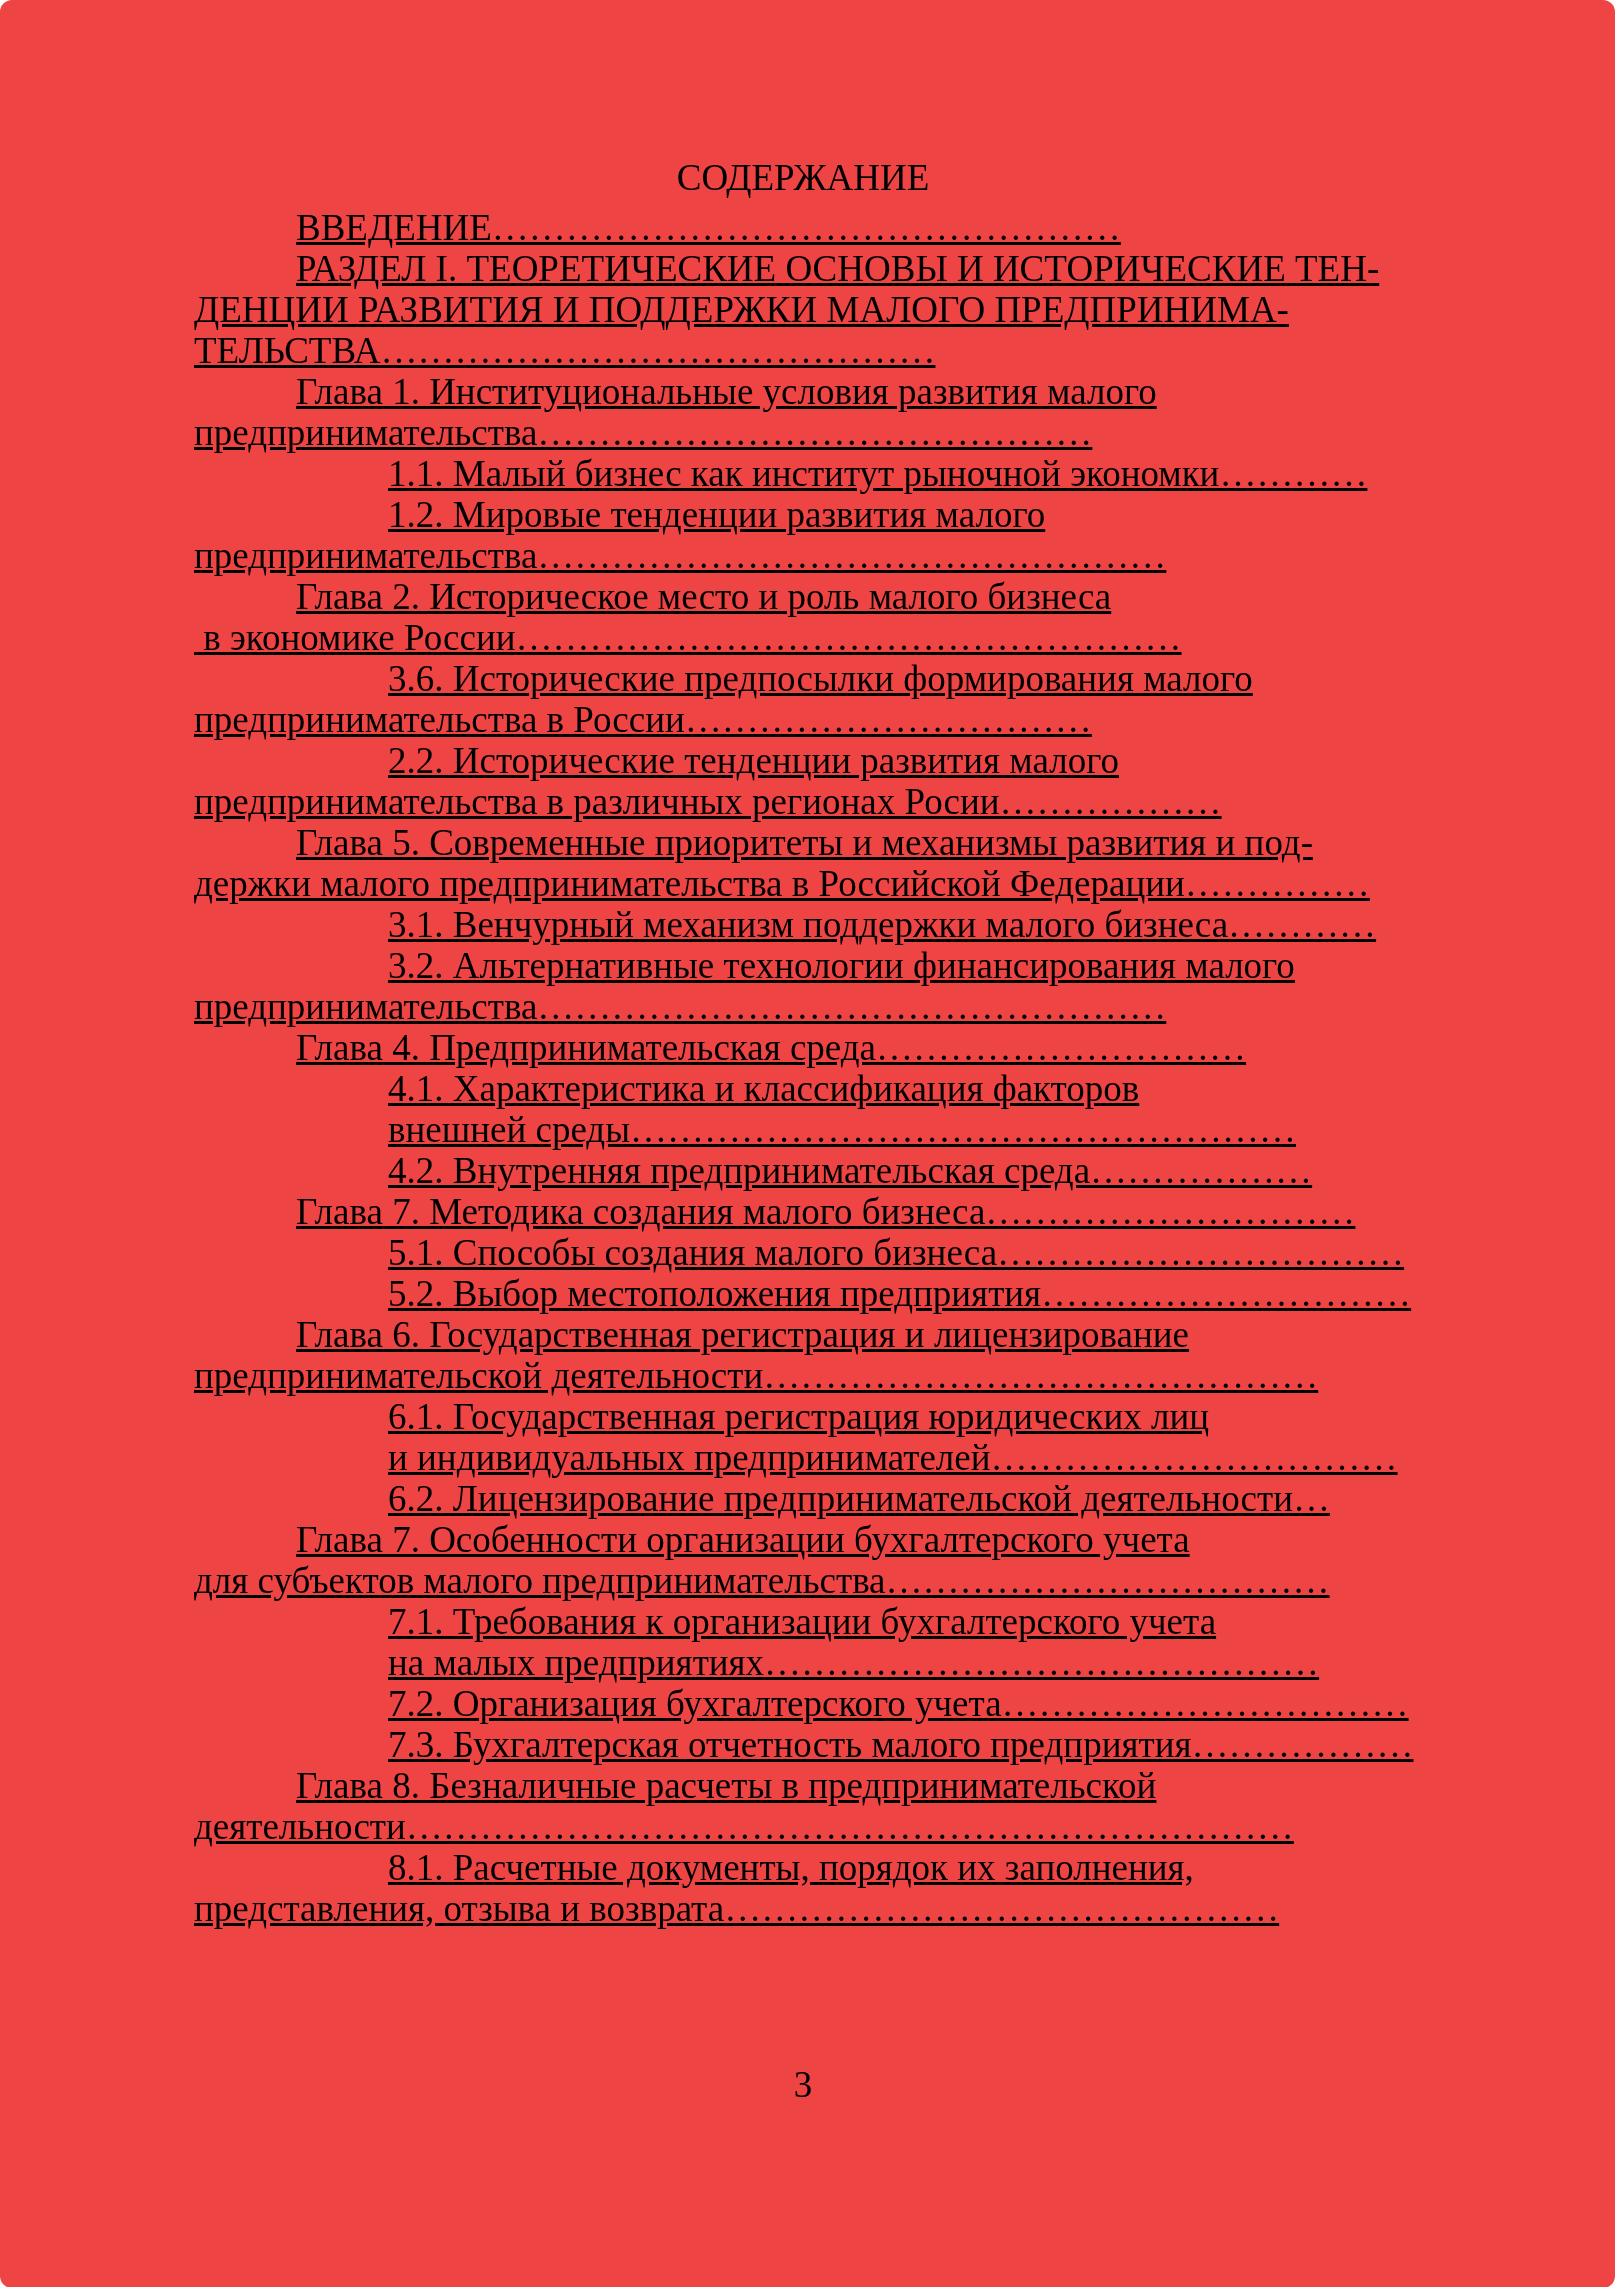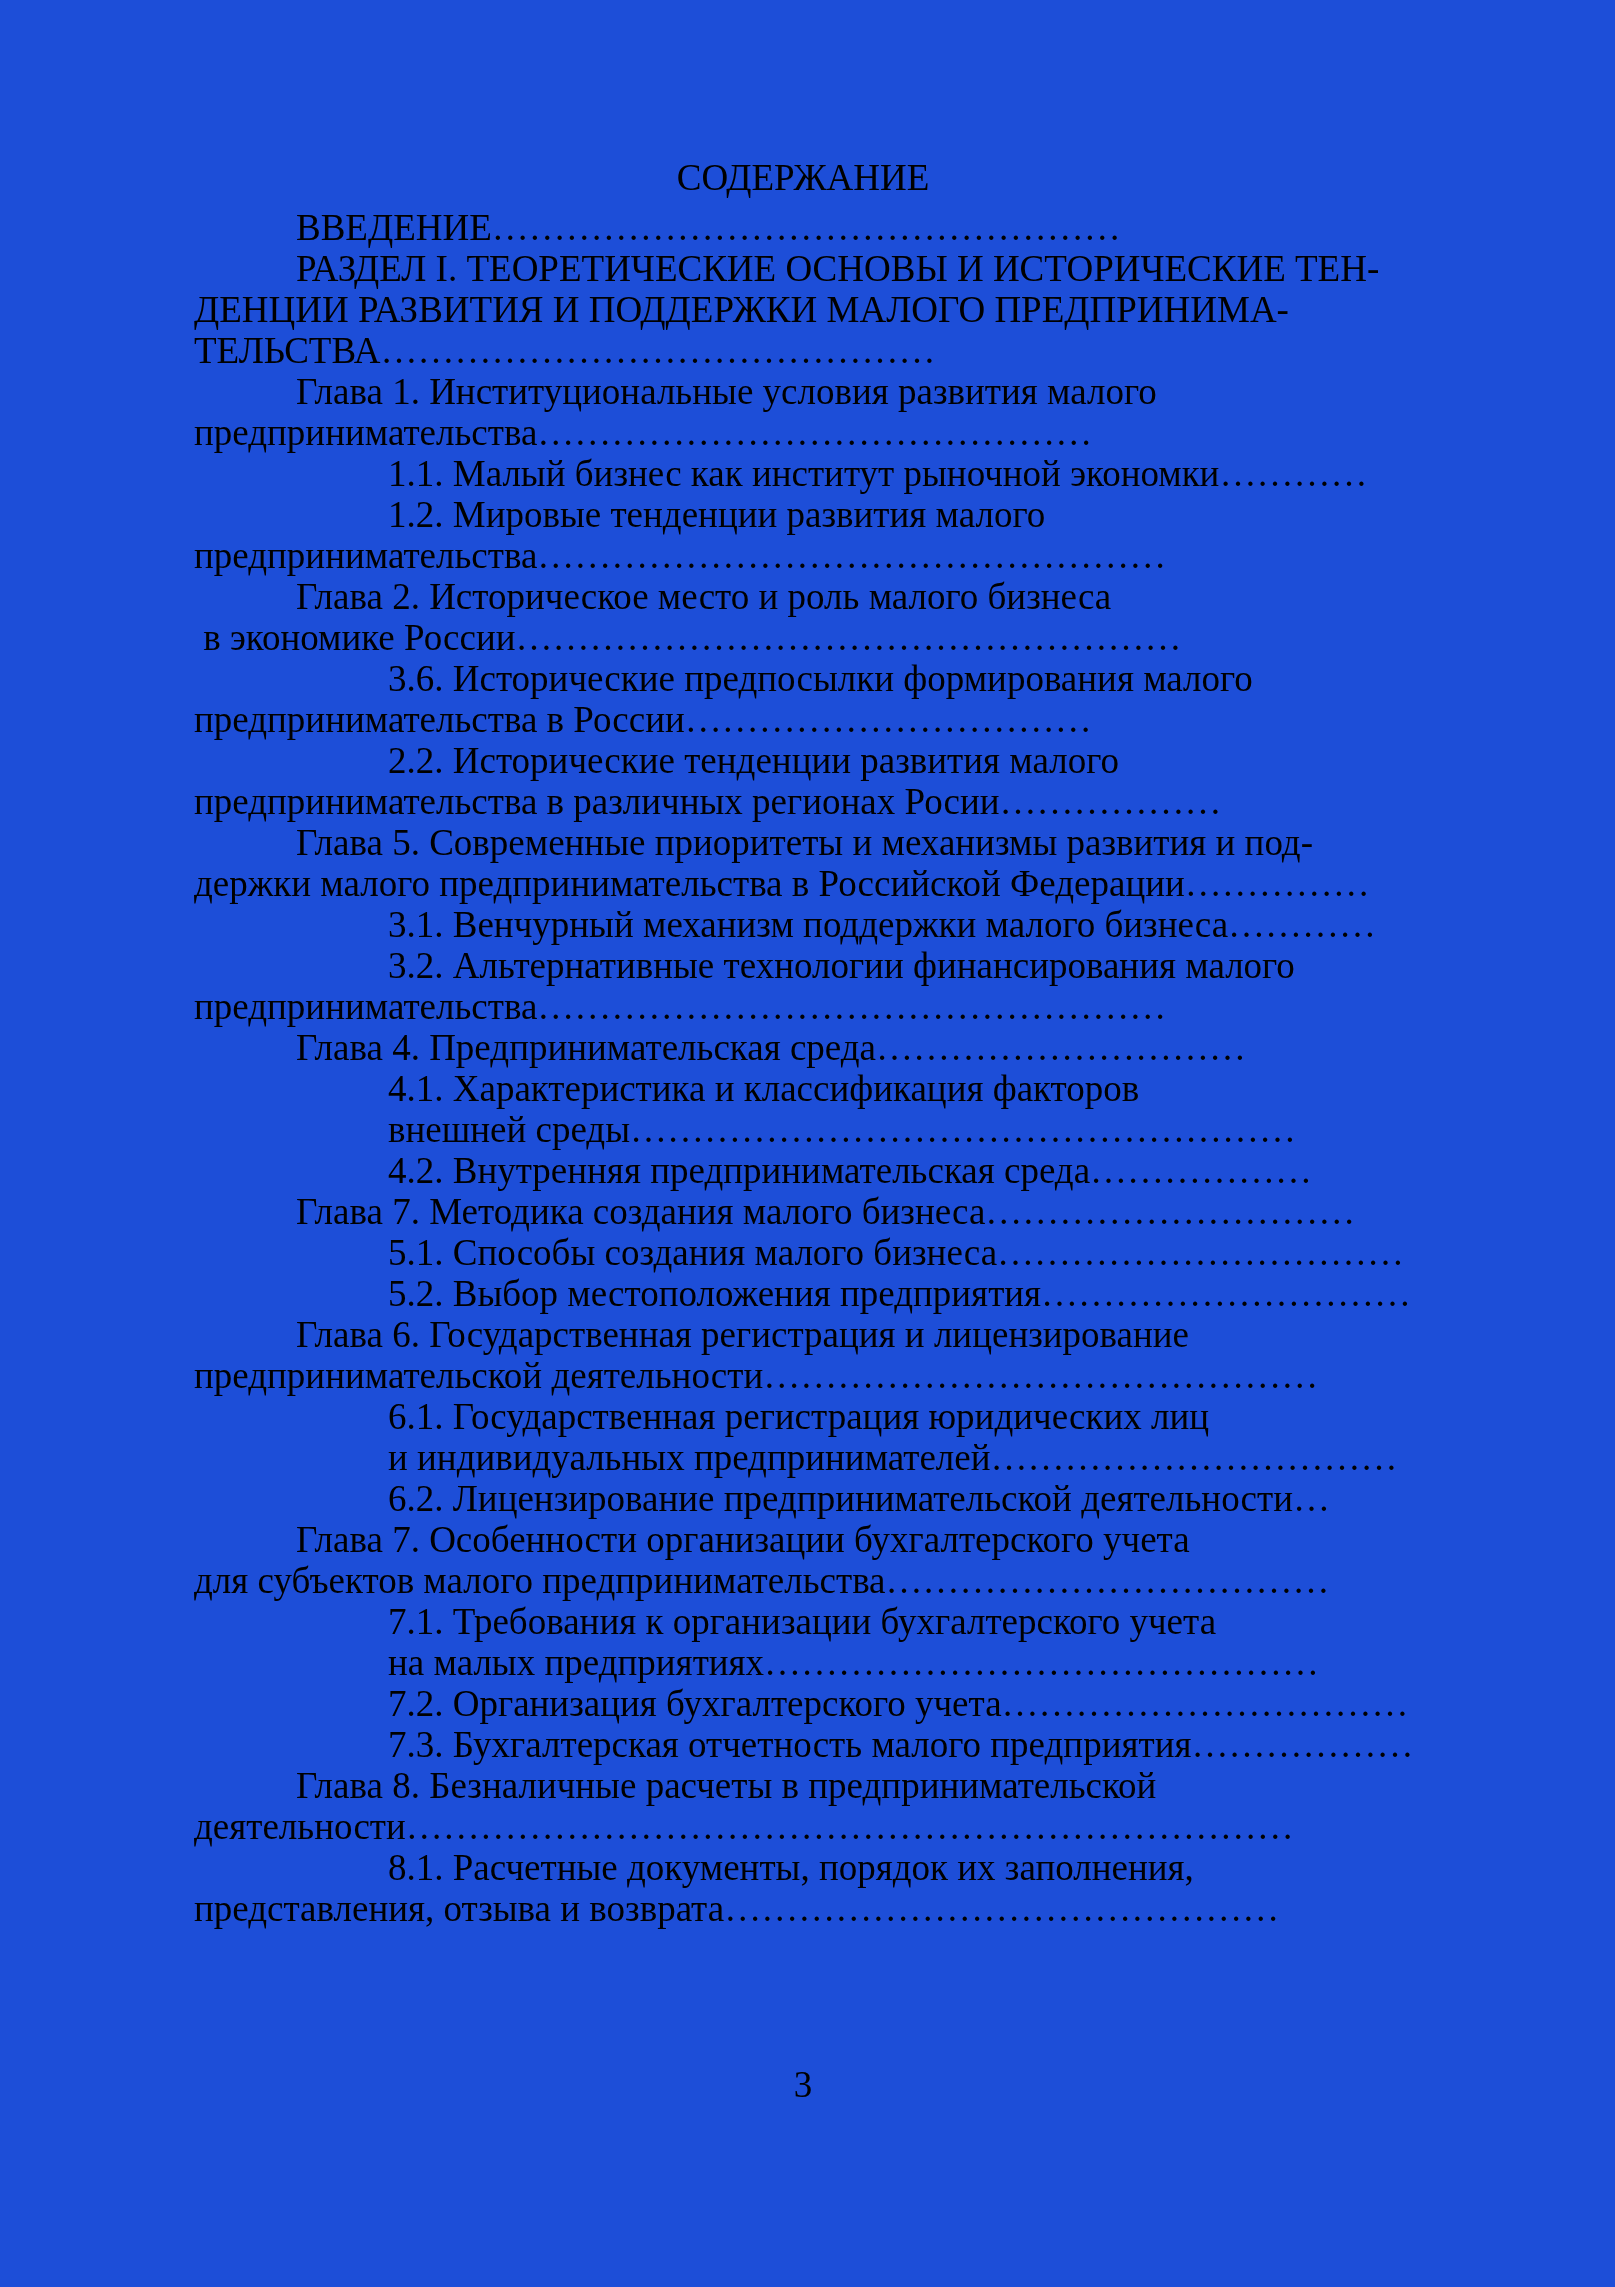--- a/index.html
+++ b/index.html
@@ -1,43 +1,44 @@
 <!DOCTYPE html>
 <html style="font-size:14.8px"><head>
 <meta charset="utf-8">
 <style>
   html, body { margin: 0; padding: 0; background: #ffffff; }
   .page {
     position: relative;
     width: 1615px;
     height: 2288px;
-    background: #1d4ed8;
+    background: #ef4444;
     color: #000000;
     font-family: "Liberation Serif", "DejaVu Serif", serif;
     overflow: hidden;
+    border-radius: 12px;
   }
   .toc-title {
     position: absolute;
     left: 194px;
     top: 157px;
     width: 1218px;
     text-align: center;
     font-size: 37px;
     line-height: 42px;
     white-space: pre;
   }
   .toc {
     position: absolute;
     left: 194px;
     top: 207px;
     width: 1237px;
     font-size: 37px;
     line-height: 41px;
   }
-  .toc .line { white-space: pre; }
+  .toc .line { white-space: pre; text-decoration: underline; }
   .toc .cont { padding-left: 0; }
   .toc .para { padding-left: 102px; }
   .toc .sub  { padding-left: 194px; }
   .page-number {
     position: absolute;
     left: 194px;
     top: 2064px;
     width: 1218px;
     text-align: center;
     font-size: 37px;

